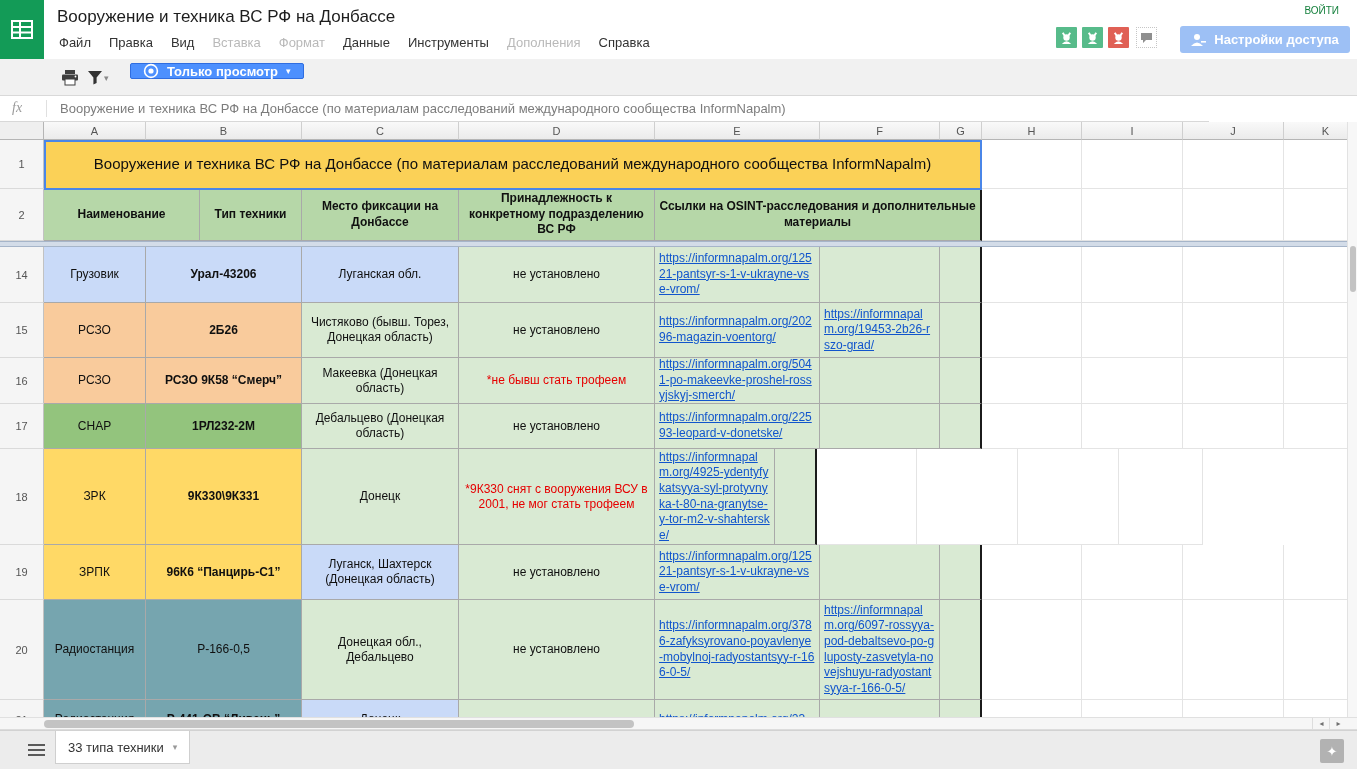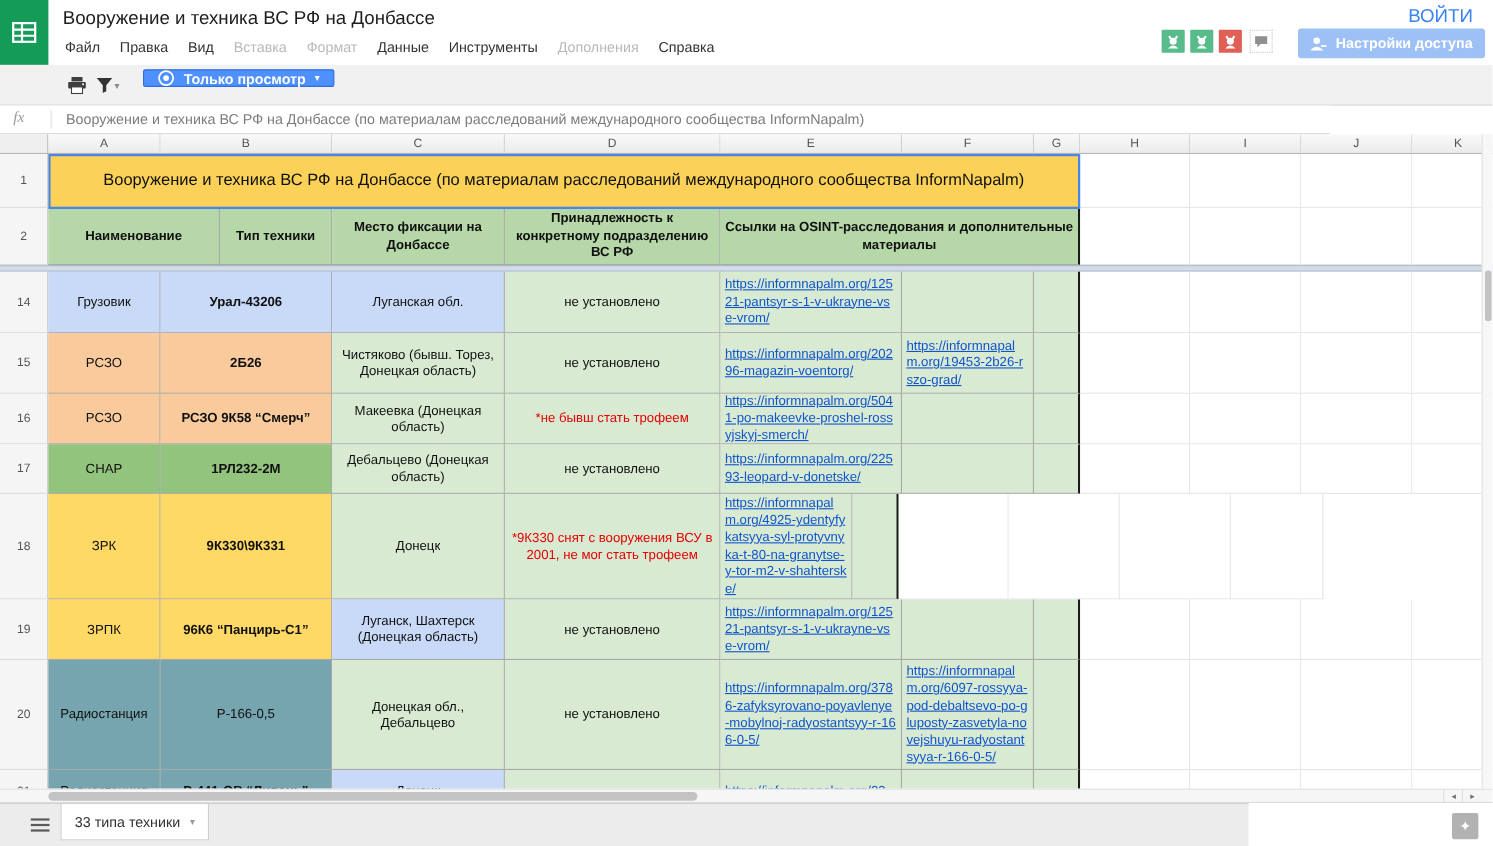--- a/index.html
+++ b/index.html
@@ -5,21 +5,21 @@
   html,body{margin:0;padding:0;background:#fff;}
   #app{position:relative;width:1357px;height:769px;overflow:hidden;background:#fff;
        font-family:"Liberation Sans","DejaVu Sans",sans-serif;}
   
   .tophdr{position:absolute;left:0;top:0;width:1357px;height:59px;background:#fff;}
   .logo{position:absolute;left:0;top:0;width:44px;height:59px;background:#139b57;display:flex;align-items:center;justify-content:center;cursor:pointer;}
   .doctitle{position:absolute;left:57px;top:7px;font-size:17px;color:#1d1d1d;white-space:nowrap;}
   .menubar{position:absolute;left:50px;top:33px;font-size:13px;color:#333;}
   .menubar span{display:inline-block;padding:2px 9px;cursor:pointer;}
   .menubar span.dis{color:#b9b9b9;cursor:default;}
-  .signin{position:absolute;right:18px;top:5px;font-size:17px;color:#3b82f6;cursor:pointer;text-decoration:none;}
+  .signin{position:absolute;right:18px;top:5px;font-size:10px;color:#15803d;cursor:pointer;text-decoration:none;}
   .avatars{position:absolute;left:1056px;top:27px;display:flex;}
   .av{width:21px;height:21px;margin-right:5px;border-radius:1px;display:flex;align-items:center;justify-content:center;}
   .chatbox{position:absolute;left:1136px;top:27px;width:21px;height:21px;border:1px dotted #c6c6c6;display:flex;align-items:center;justify-content:center;cursor:pointer;box-sizing:border-box;}
   .sharebtn{position:absolute;left:1180px;top:26px;width:170px;height:27px;border:none;border-radius:3px;background:#9dc0f5;color:#fff;font-weight:bold;font-size:13px;display:flex;align-items:center;justify-content:center;gap:8px;cursor:pointer;font-family:inherit;}
   
   .toolbar{position:absolute;left:0;top:59px;width:1357px;height:37px;background:#f1f1f1;border-bottom:1px solid #d9d9d9;box-sizing:border-box;}
   .tbicon{position:absolute;cursor:pointer;}
   .tbcaret{position:absolute;left:104px;top:73px;font-size:9px;color:#8a8a8a;cursor:pointer;}
   .viewonly{position:absolute;left:130px;top:63px;height:16px;padding:0 12px;border:1px solid #2f6de0;border-radius:2px;background:#4d90fe;color:#fff;display:flex;align-items:center;gap:8px;font-size:13px;font-weight:bold;cursor:pointer;font-family:inherit;}
   .viewonly .vcaret{font-size:9px;font-weight:normal;}
@@ -47,21 +47,21 @@
   .hdrcell{font-weight:bold;line-height:1.3;}
   .freezediv{height:4px;background:#d3dce8;border-top:1px solid #a6b5c9;border-bottom:1px solid #a6b5c9;box-sizing:content-box;}
   #selbox{position:absolute;left:44px;top:0;width:938px;height:50px;border:2px solid #4a86e8;box-sizing:border-box;pointer-events:none;}
   
   #hscroll{position:absolute;left:0;top:717px;width:1357px;height:13px;background:#f6f6f6;border-top:1px solid #e0e0e0;border-bottom:1px solid #dcdcdc;box-sizing:border-box;}
   #hthumb{position:absolute;left:44px;top:2px;width:590px;height:8px;border-radius:4px;background:#c3c3c3;cursor:pointer;}
   .harrow{position:absolute;top:0;height:11px;width:17px;display:flex;align-items:center;justify-content:center;font-size:8px;color:#707070;border-left:1px solid #ddd;cursor:pointer;}
   #vscroll{position:absolute;left:1347px;top:122px;width:10px;height:595px;background:#f7f7f7;border-left:1px solid #e2e2e2;box-sizing:border-box;}
   #vthumb{position:absolute;left:2px;top:124px;width:6px;height:46px;border-radius:3px;background:#c3c3c3;cursor:pointer;}
   
-  .tabbar{position:absolute;left:0;top:730px;width:1135px;height:39px;background:#ececec;border-top:1px solid #d2d2d2;box-sizing:border-box;}
+  .tabbar{position:absolute;left:0;top:730px;width:1357px;height:39px;background:#ececec;border-top:1px solid #d2d2d2;box-sizing:border-box;}
   .hamb{position:absolute;left:28px;top:13px;width:17px;height:12px;display:flex;flex-direction:column;justify-content:space-between;cursor:pointer;}
   .hamb div{height:2px;background:#5a5a5a;}
   .sheettab{position:absolute;left:55px;top:0;height:33px;background:#fff;border:1px solid #cfcfcf;border-top:none;box-sizing:border-box;display:flex;align-items:center;padding:0 12px;gap:9px;font-size:13px;color:#333;cursor:pointer;}
   .sheettab .tcaret{font-size:9px;color:#999;}
   .explore{position:absolute;left:1320px;top:8px;width:24px;height:24px;background:#b2b2b2;border-radius:2px;display:flex;align-items:center;justify-content:center;color:#fff;font-size:13px;cursor:pointer;}
 </style>
 </head>
 <body>
 
 <div id="app">

